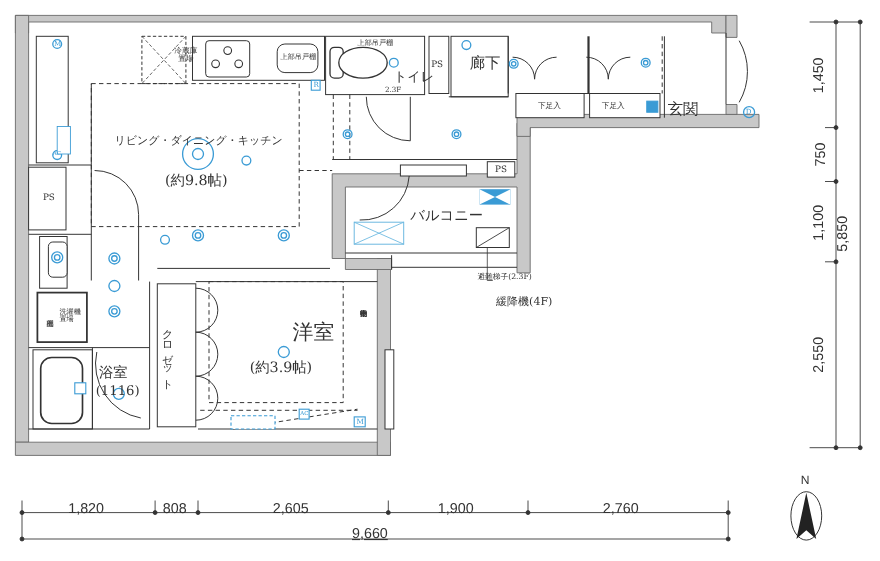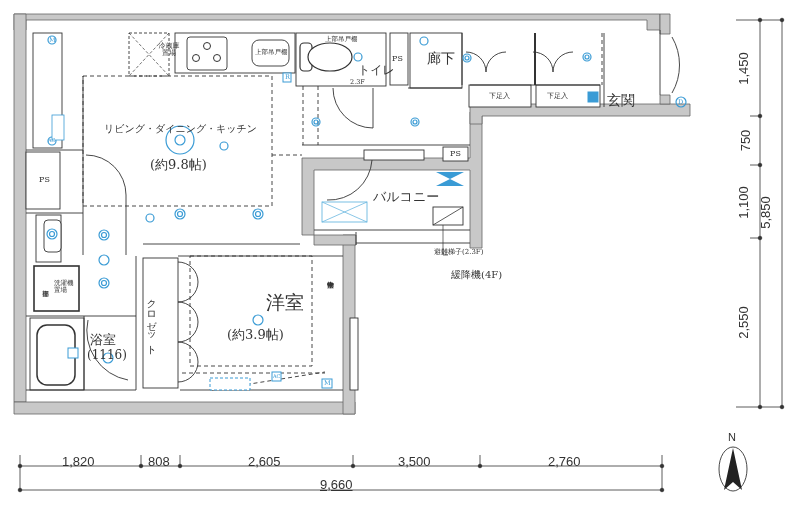--- a/index.html
+++ b/index.html
@@ -267,21 +267,21 @@
 <div class="lbl tiny" style="left:49px;top:37px;color:#3a9bd5;">M</div>
 <div class="lbl tiny" style="left:48px;top:138px;color:#3a9bd5;font-size:5px;">AC</div>
 <div class="lbl tiny" style="left:678px;top:99px;color:#3a9bd5;">D</div>
 <div class="lbl tiny" style="left:285px;top:74px;color:#3a9bd5;">R</div>
 <div class="lbl tiny" style="left:324px;top:380px;color:#3a9bd5;">M</div>
 <div class="lbl tiny" style="left:273px;top:374px;color:#3a9bd5;font-size:5px;">AC</div>
 
 <div class="lbl dim" style="left:62px;top:455px;text-align:right;">1,820</div>
 <div class="lbl dim" style="left:148px;top:455px;">808</div>
 <div class="lbl dim" style="left:248px;top:455px;">2,605</div>
-<div class="lbl dim" style="left:398px;top:455px;">3,500</div>
+<div class="lbl dim" style="left:398px;top:455px;">1,900</div>
 <div class="lbl dim" style="left:548px;top:455px;">2,760</div>
 <div class="lbl dim" style="left:320px;top:478px;text-decoration:underline;">9,660</div>
 
 <div class="lbl dim" style="left:727px;top:62px;transform:rotate(-90deg);">1,450</div>
 <div class="lbl dim" style="left:735px;top:134px;transform:rotate(-90deg);">750</div>
 <div class="lbl dim" style="left:727px;top:196px;transform:rotate(-90deg);">1,100</div>
 <div class="lbl dim" style="left:727px;top:316px;transform:rotate(-90deg);">2,550</div>
 <div class="lbl dim" style="left:749px;top:206px;transform:rotate(-90deg);">5,850</div>
 
 <div class="lbl" style="left:728px;top:432px;font-family:'Liberation Sans',sans-serif;font-size:11px;">N</div>

